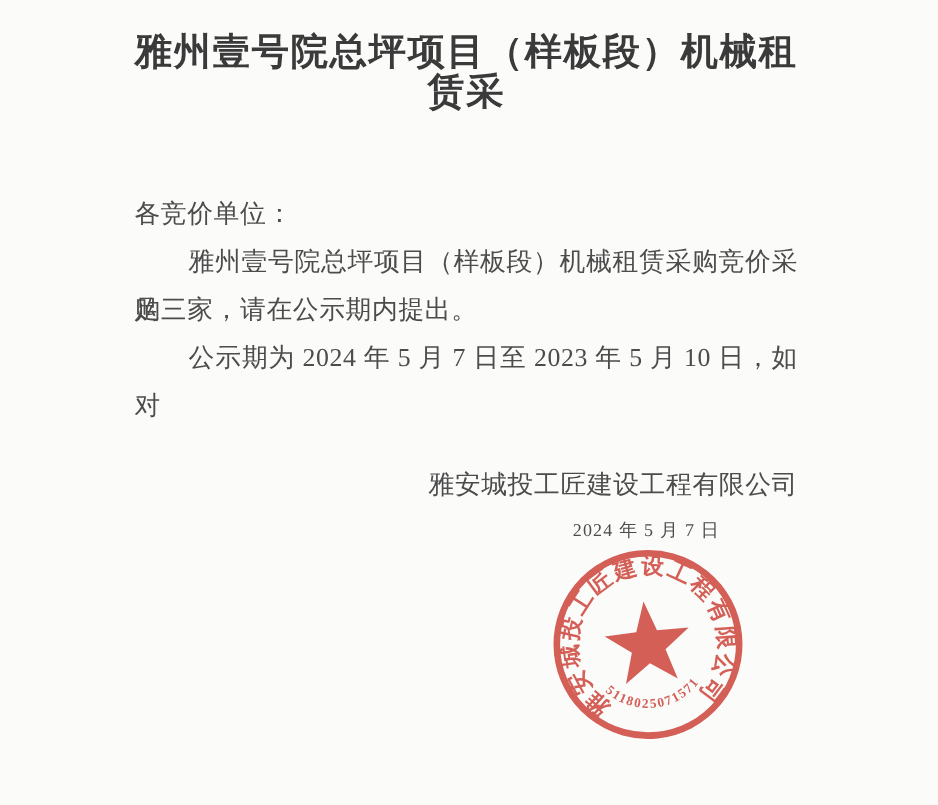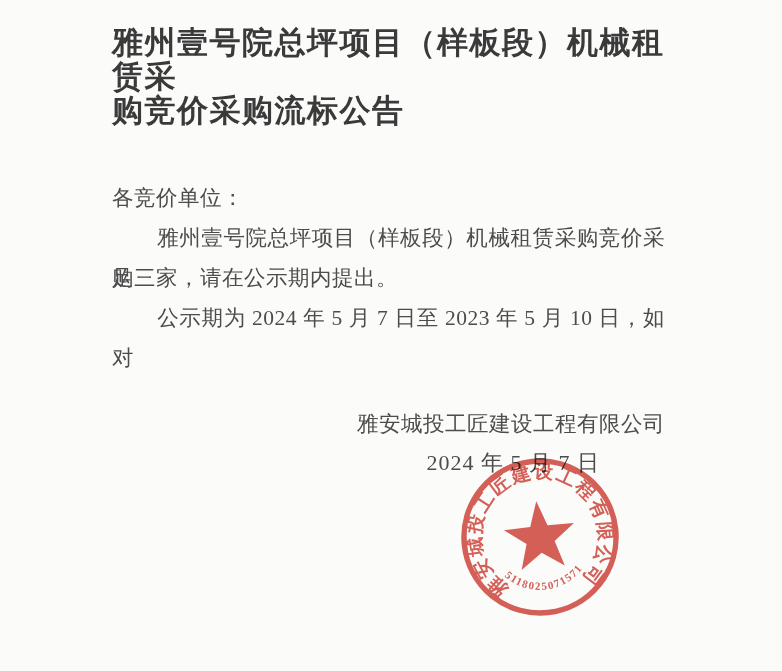--- a/index.html
+++ b/index.html
@@ -11,28 +11,29 @@
     font-family: "Liberation Serif", "DejaVu Serif", serif;
     color: #4c4c4c;
   }
   .page {
     position: absolute; inset: 0;
     padding: 26px 117px 0 112px;
     box-sizing: border-box;
   }
   .title {
     margin: 0 0 0 0;
+    text-align: center;
     font-size: 31px;
     line-height: 34px;
     font-weight: bold;
     letter-spacing: 1.5px;
     color: #3a3a3a;
   }
   .title .tl { display: block; }
-  .body-block { margin-top: 50px; }
+  .body-block { margin-top: 64px; }
   .line {
     font-size: 21.5px;
     line-height: 40px;
     height: 40px;
     letter-spacing: 0.5px;
     white-space: nowrap;
   }
   .line.j {
     white-space: normal;
     text-align: justify;
@@ -44,21 +45,21 @@
     height: 30px;
     line-height: 30px;
     font-size: 21.5px;
     text-align: right;
     letter-spacing: 0.5px;
   }
   .sig-date {
     margin-top: 9px;
     height: 30px;
     line-height: 30px;
-    font-size: 22px;
+    font-size: 15px;
     text-align: right;
     padding-right: 65px;
     letter-spacing: 1px;
   }
   .seal {
     position: absolute;
     left: 455px; top: 452px;
     width: 170px; height: 170px;
     mix-blend-mode: multiply;
     opacity: 0.88;
@@ -73,21 +74,20 @@
   .seal .arc-company { font-size: 19px; letter-spacing: 2px; }
   .seal .arc-number  { font-size: 11px; letter-spacing: 1.4px; }
 </style>
 </head>
 <body>
 
 <div class="page">
 
   <h1 class="title">
     <span class="tl">雅州壹号院总坪项目（样板段）机械租赁采</span>
-    <span class="tl">购竞价采购流标公告</span>
   </h1>
 
   <div class="body-block">
     <div class="line">各竞价单位：</div>
     <div class="line j ind">雅州壹号院总坪项目（样板段）机械租赁采购竞价采购</div>
     <div class="line">足三家，请在公示期内提出。</div>
     <div class="line j ind">公示期为 2024 年 5 月 7 日至 2023 年 5 月 10 日，如对</div>
   </div>
 
   <div class="sig-company">雅安城投工匠建设工程有限公司</div>

